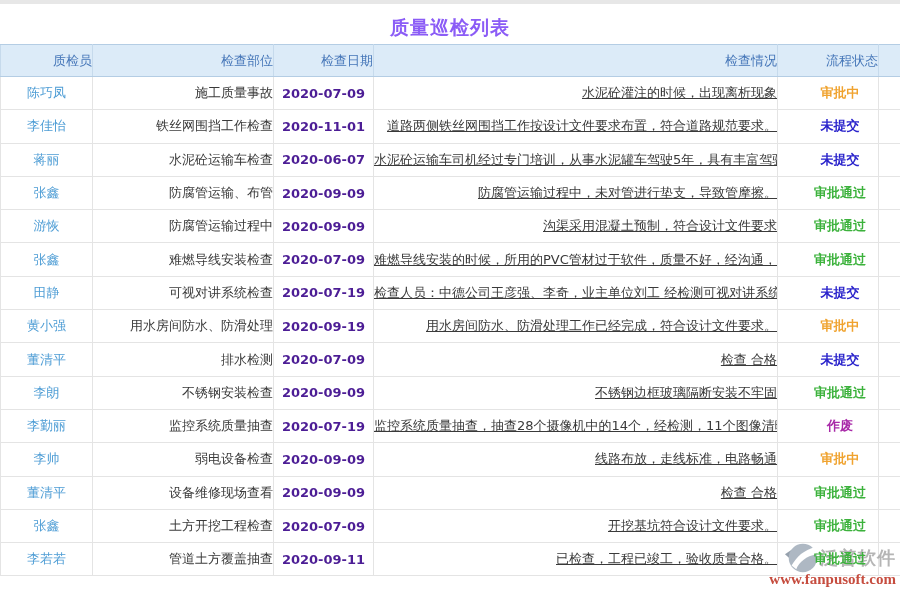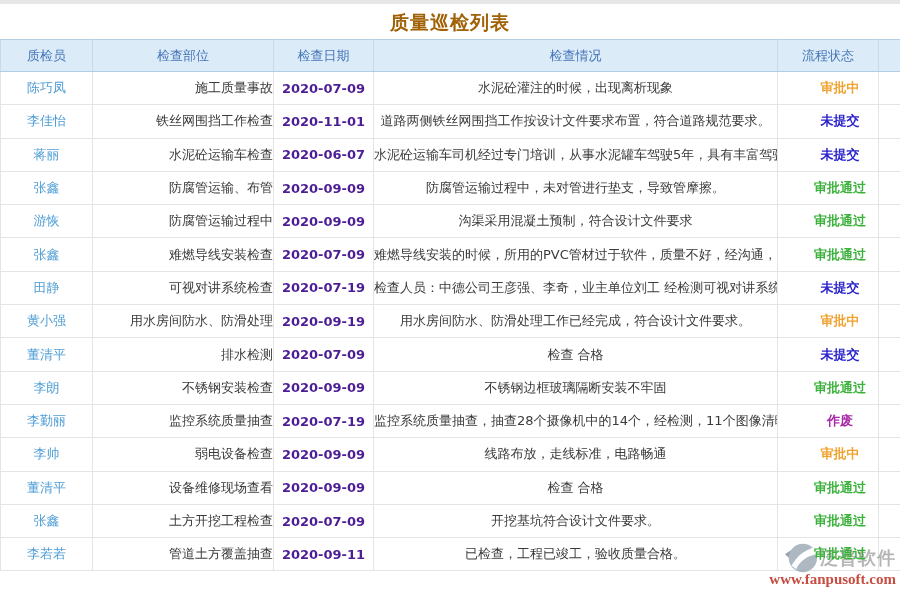--- a/index.html
+++ b/index.html
@@ -3,42 +3,42 @@
 <meta charset="utf-8">
 <style>
   html,body{margin:0;padding:0;}
   body{
     width:900px;height:600px;overflow:hidden;background:#ffffff;
     font-family:"DejaVu Sans","Liberation Sans",sans-serif;
     position:relative;
   }
   .top-strip{position:absolute;top:0;left:0;width:900px;height:4px;background:#e7e7e7;}
   .page-title{
-    width:900px;text-align:center;font-size:19px;font-weight:bold;color:#a16207;
-    padding-top:8px;height:31px;line-height:28px;letter-spacing:1px;position:relative;z-index:1;
+    width:900px;text-align:center;font-size:19px;font-weight:bold;color:#8b5cf6;
+    padding-top:13px;height:31px;line-height:28px;letter-spacing:1px;position:relative;z-index:1;
   }
   table.insp{
     border-collapse:collapse;table-layout:fixed;width:900px;background:#fff;
     font-size:13px;color:#3a3a3a;
   }
   table.insp th,table.insp td{
     border:1px solid #e4e4e4;overflow:hidden;white-space:nowrap;
     height:32px;padding:0;
   }
   table.insp thead th{
-    background:#dcebf8;color:#4576b8;font-weight:normal;text-align:center;
+    background:#dcebf8;color:#4576b8;font-weight:normal;text-align:right;
     border:1px solid #c6daec;border-top:1px solid #b4cde4;border-bottom:1px solid #b4cde4;
     height:31px;font-size:13px;
   }
   table.insp tbody td{height:32.3px;}
   td.c-inspector{text-align:center;}
   td.c-inspector span{color:#4e9dd5;cursor:pointer;}
   td.c-part{text-align:right;padding-left:14px;}
   td.c-date{text-align:center;font-weight:600;color:#4c1d95;}
-  td.c-situation{text-align:center;padding-left:12px;text-overflow:clip;}
+  td.c-situation{text-align:right;padding-left:12px;text-overflow:clip;text-decoration:underline;}
   td.c-status{text-align:center;}
   td.c-status span{position:relative;z-index:3;font-weight:600;margin-left:24px;}
   col.w-inspector{width:92px;}
   col.w-part{width:181px;}
   col.w-date{width:100px;}
   col.w-situation{width:404px;}
   col.w-status{width:101px;}
   col.w-sliver{width:22px;}
   .watermark{
     position:absolute;right:4px;bottom:12px;z-index:2;pointer-events:none;

